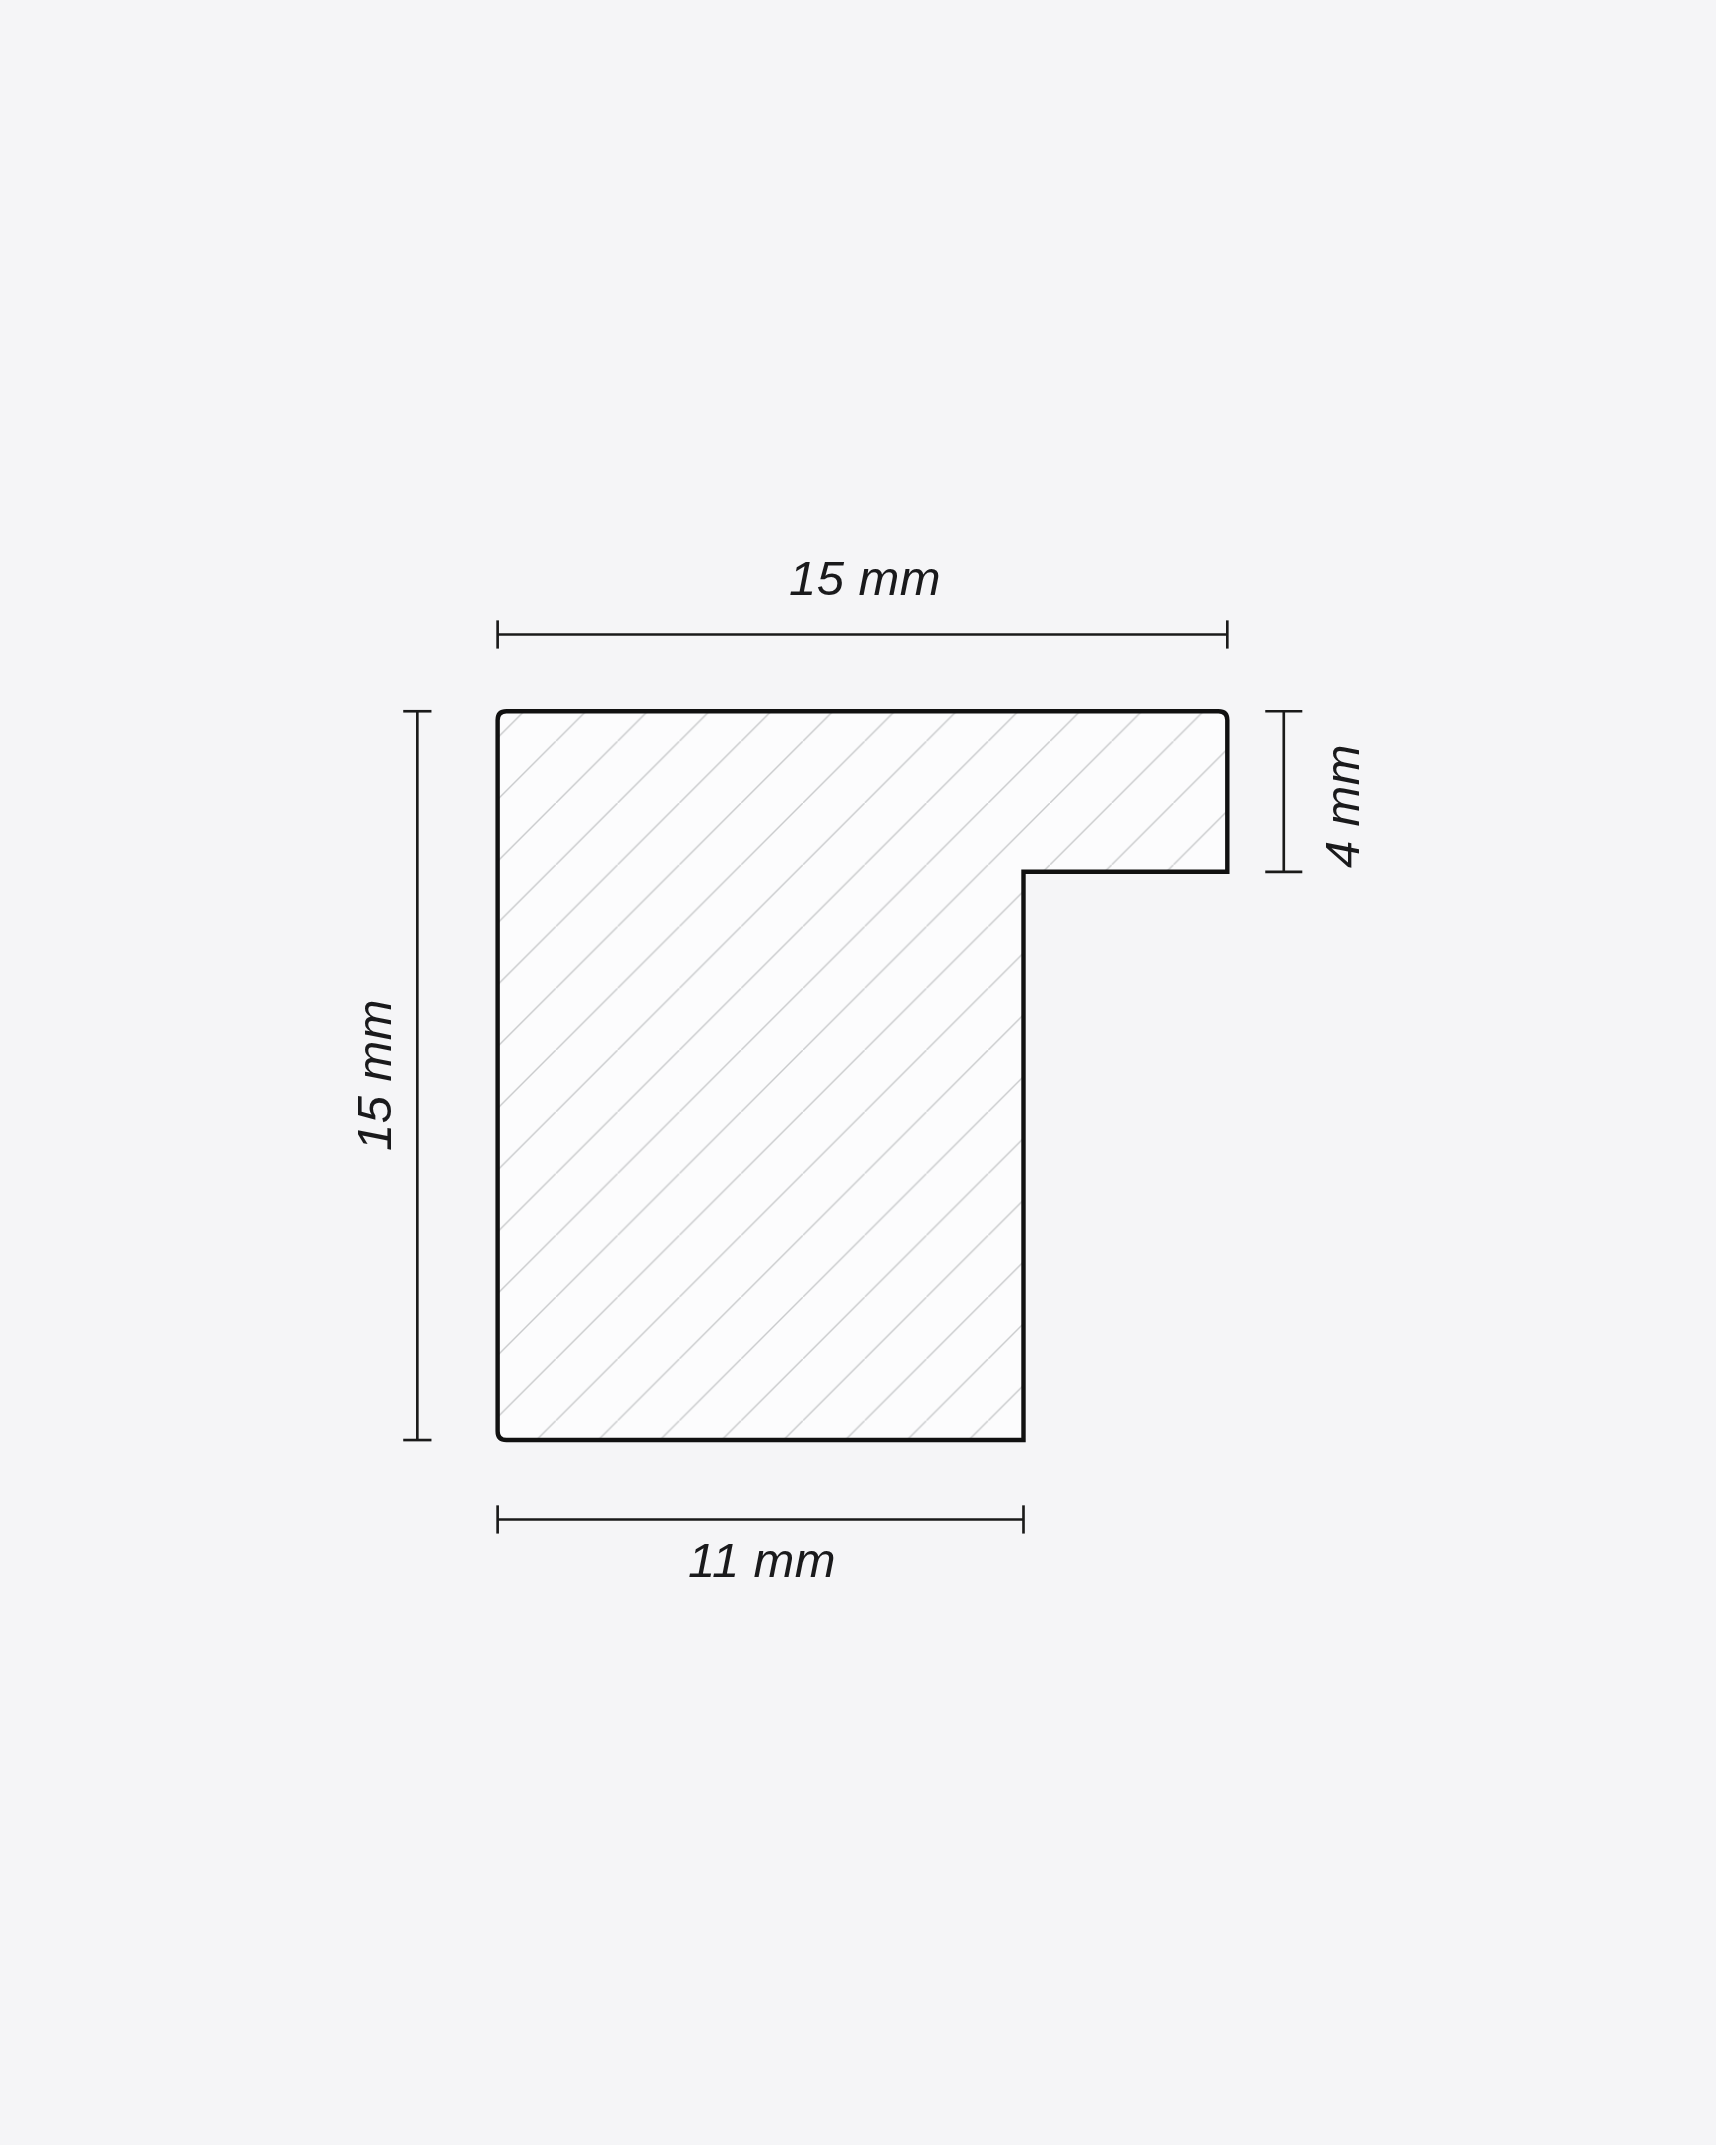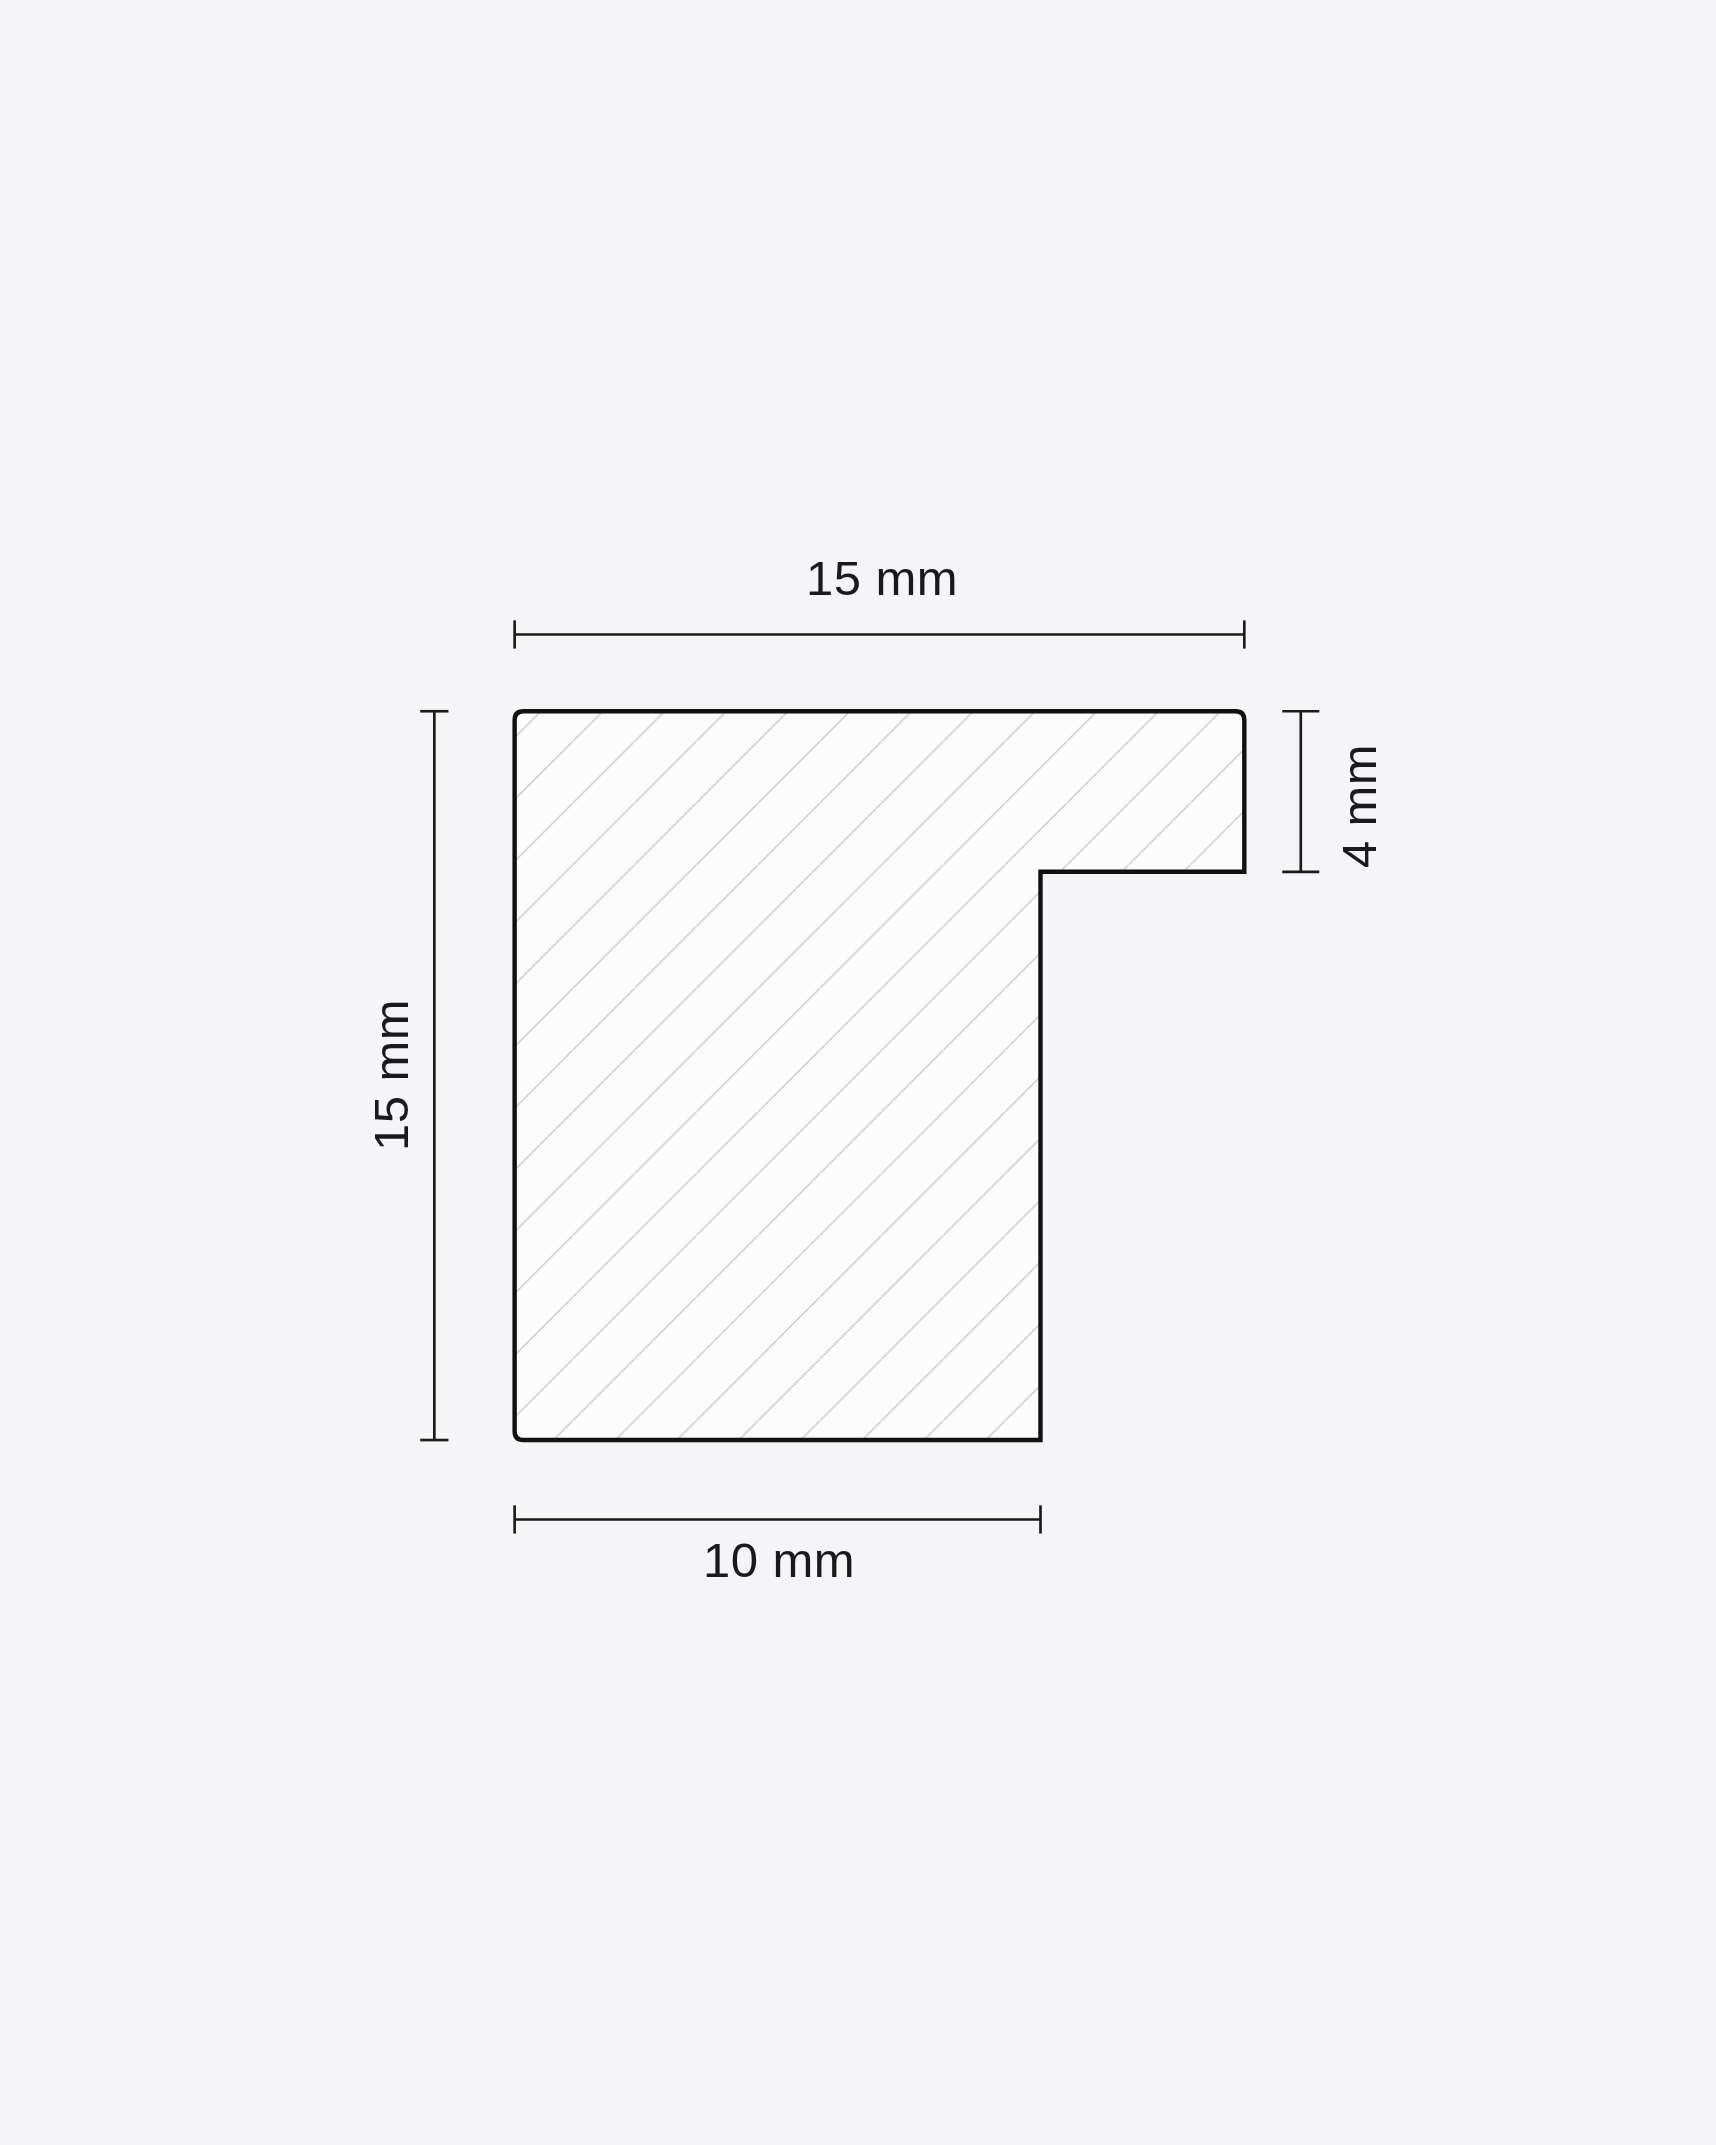--- a/index.html
+++ b/index.html
@@ -9,23 +9,24 @@
   body {
     width: 1717px;
     height: 2146px;
     background: #f5f5f7;
     position: relative;
     overflow: hidden;
     font-family: "Liberation Sans", sans-serif;
   }
   .canvas {
     position: absolute;
-    left: 17px; top: 0;
+    left: 0; top: 0;
     width: 1631px;
     height: 2146px;
+    font-style: italic;
   }
   svg.drawing {
     position: absolute;
     left: 0; top: 0;
     display: block;
   }
   .dim-label {
     position: absolute;
     font-size: 49px;
     font-weight: 400;
@@ -89,16 +90,16 @@
       <line x1="1160" y1="1706" x2="1160" y2="1738"></line>
     </g>
   </svg>
 
   <div class="dim-label" style="left: 865px; top: 578px;">15 mm</div>
 
   <div class="dim-label rot" style="left: 374px; top: 1075px;">15 mm</div>
 
   <div class="dim-label rot" style="left: 1342px; top: 806px;">4 mm</div>
 
-  <div class="dim-label" style="left: 762px; top: 1560px;">10 mm</div>
+  <div class="dim-label" style="left: 762px; top: 1560px;">11 mm</div>
 
 </div>
 
 
 </body></html>

